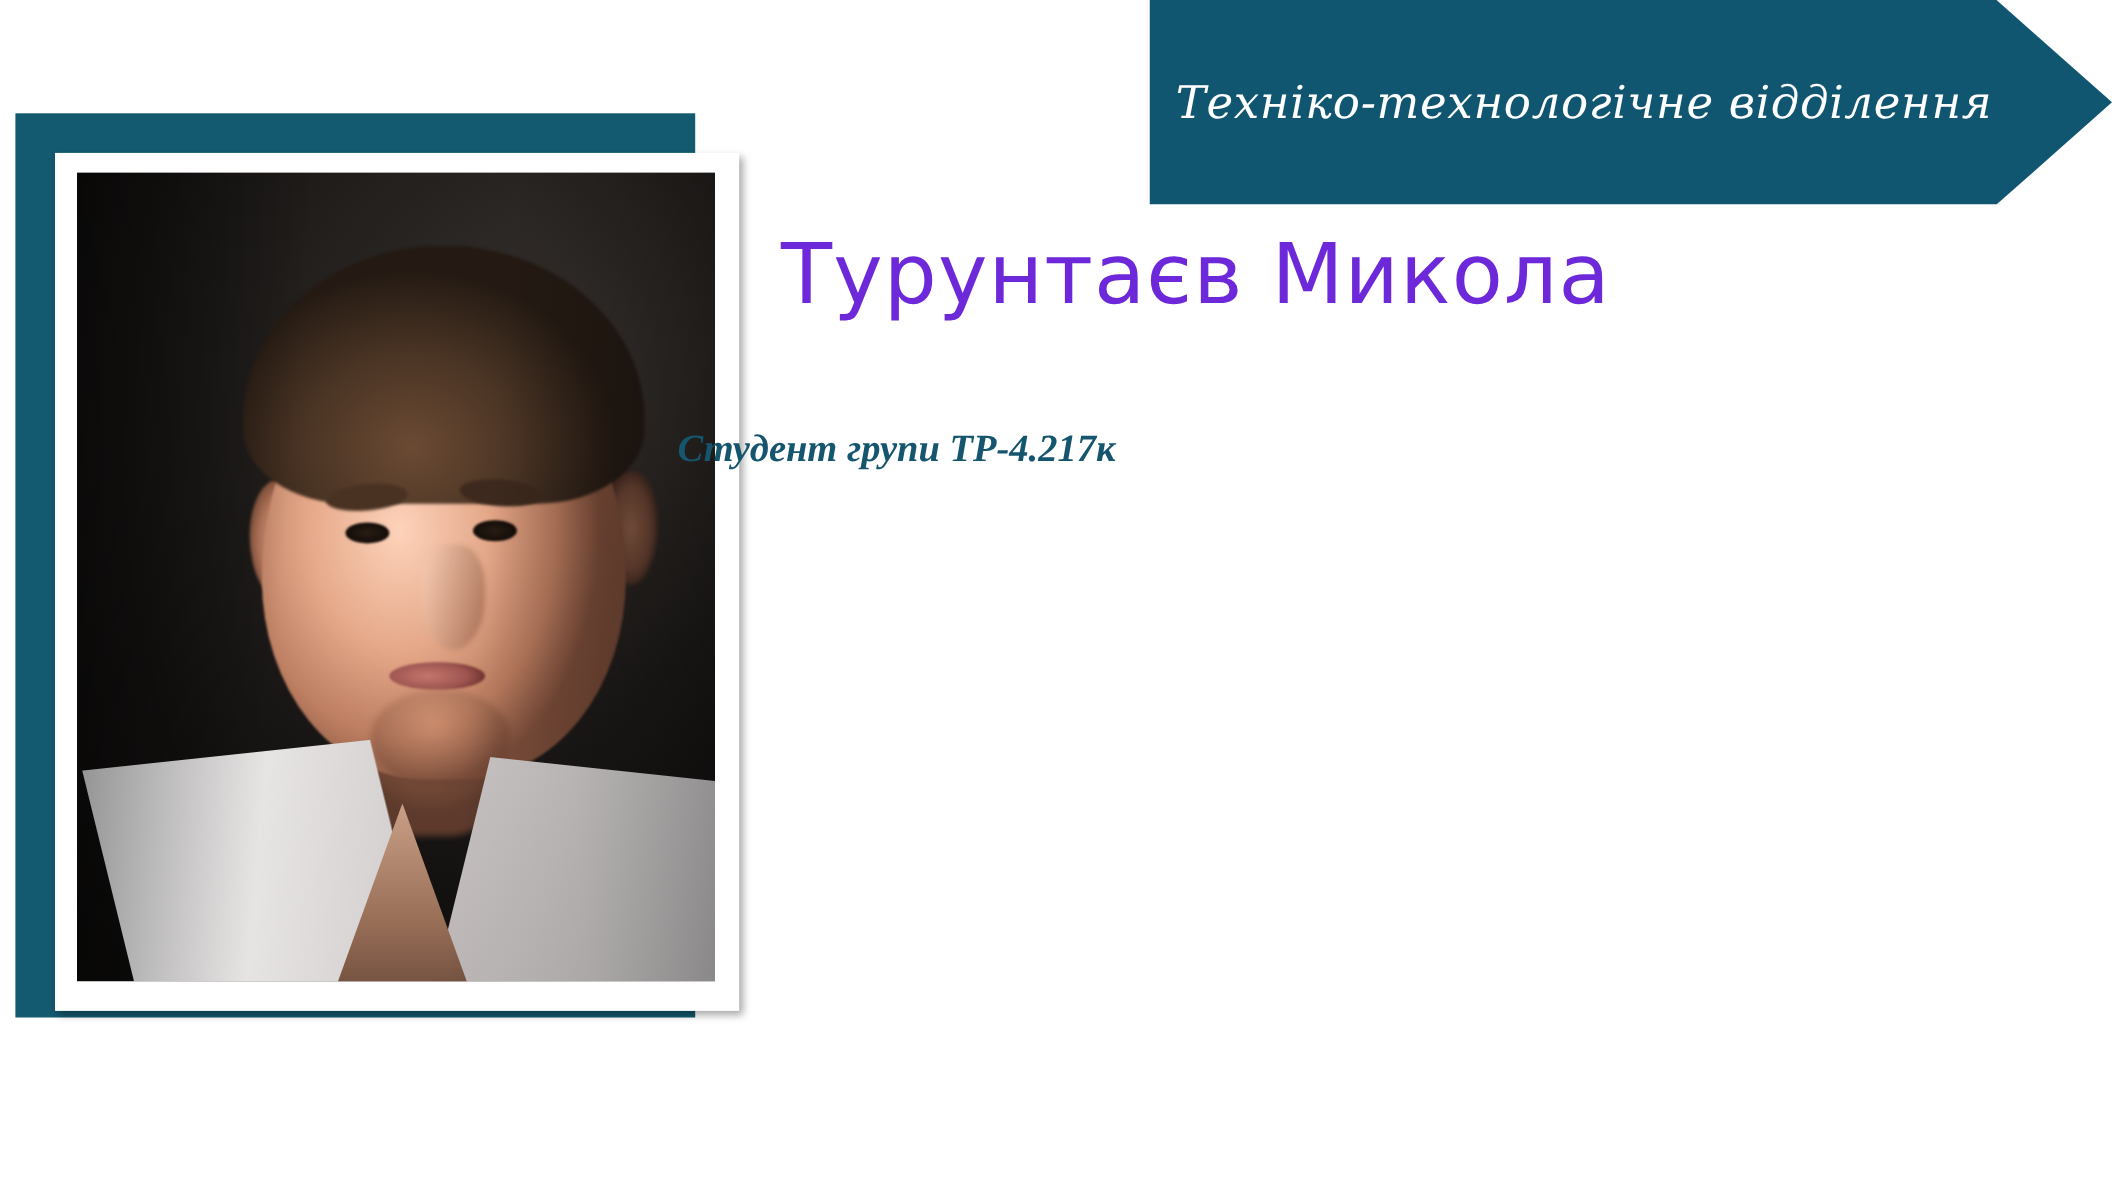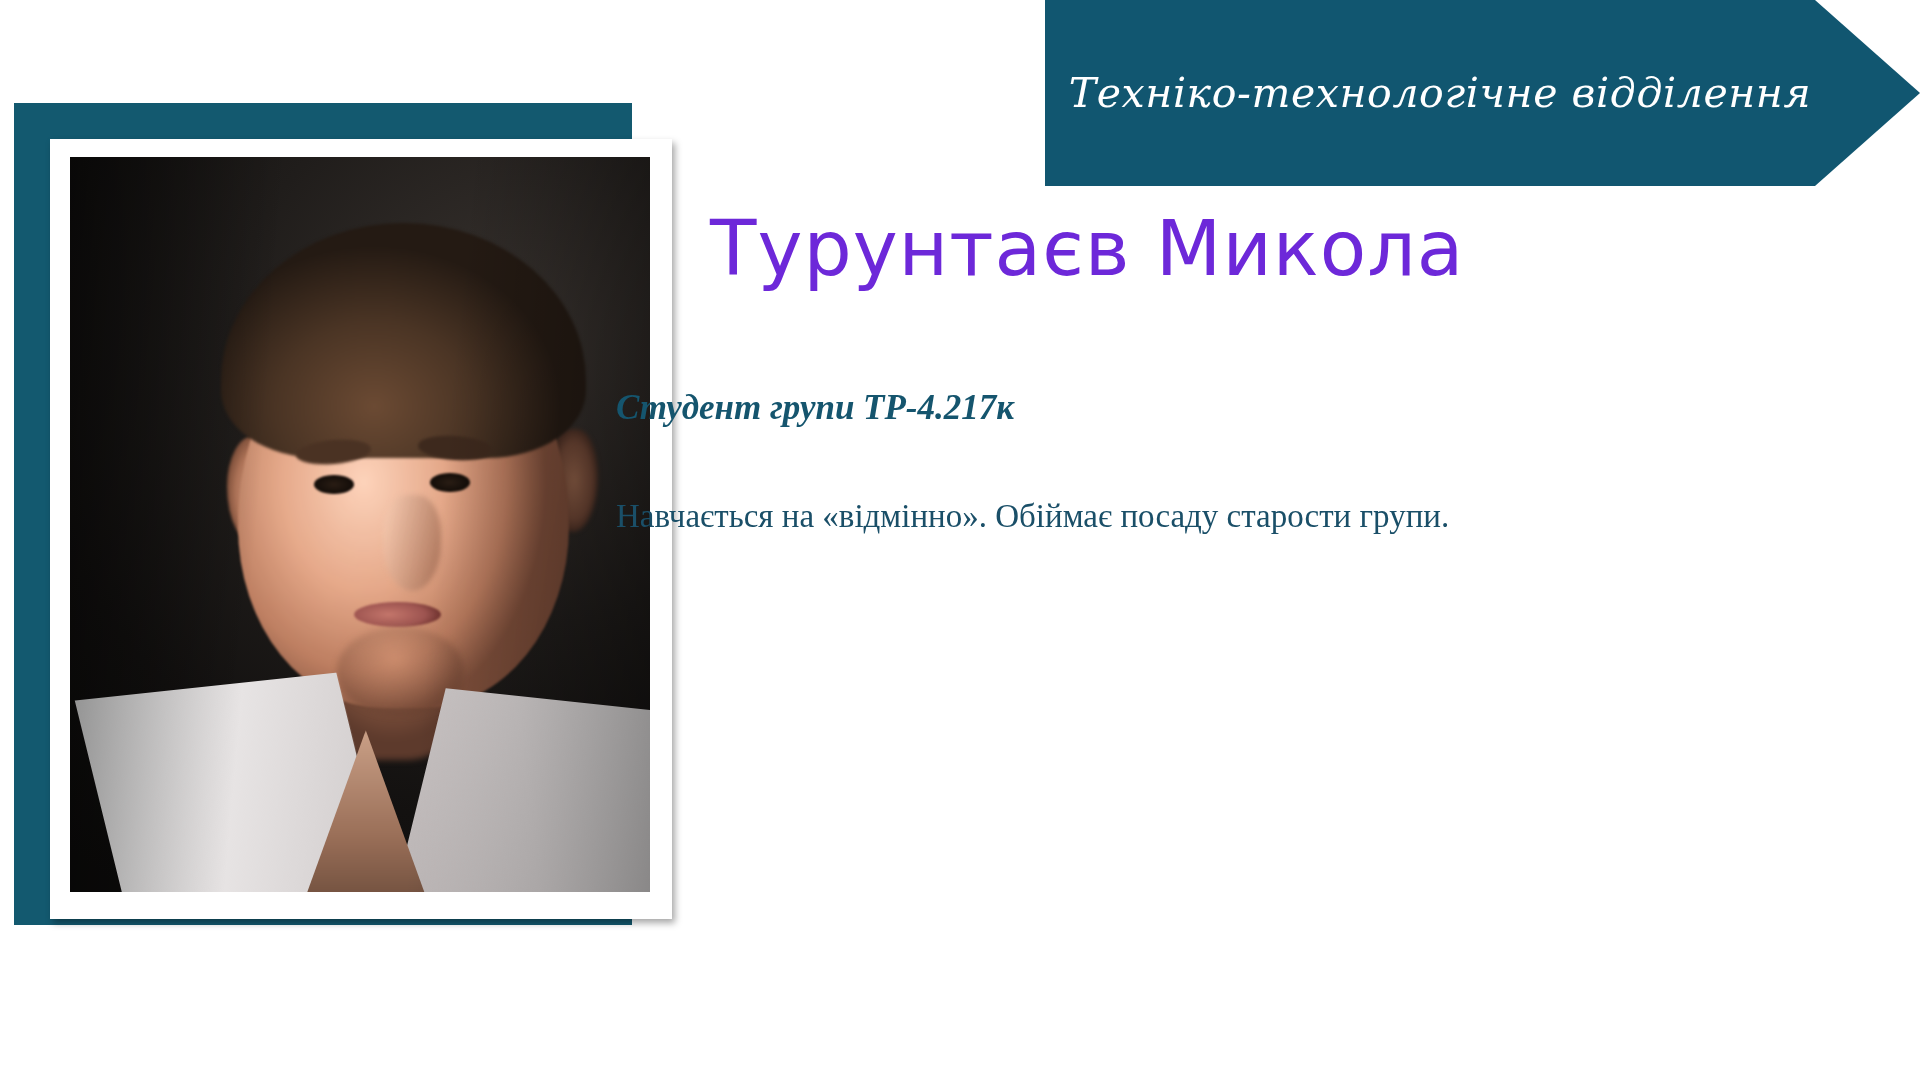--- a/index.html
+++ b/index.html
@@ -178,16 +178,15 @@
     <div class="pf-collar-l"></div>
     <div class="pf-collar-r"></div>
     <div class="pf-collar-v"></div>
     <div class="pf-shade"></div>
   </div>
 
   <div class="title">Турунтаєв Микола</div>
   <div class="subtitle">Студент групи ТР-4.217к</div>
 
   <div class="body">
-    <p>Навчається на «відмінно». Обіймає посаду старости групи.</p>
   </div>
 
 </div>
 
 </body></html>

